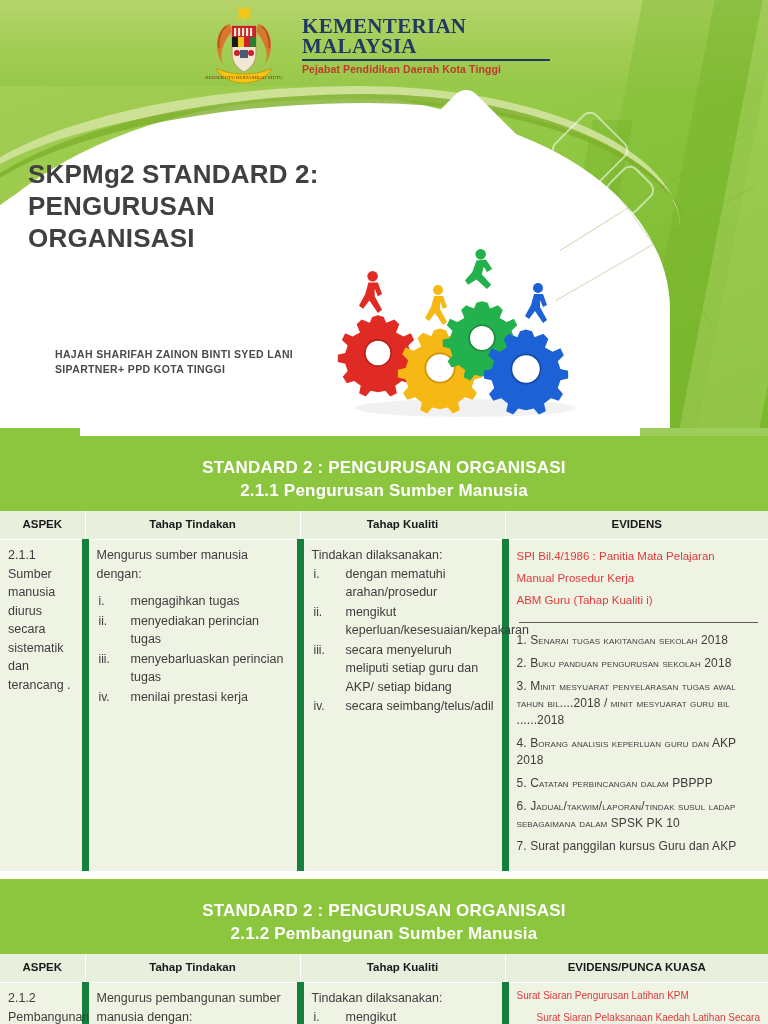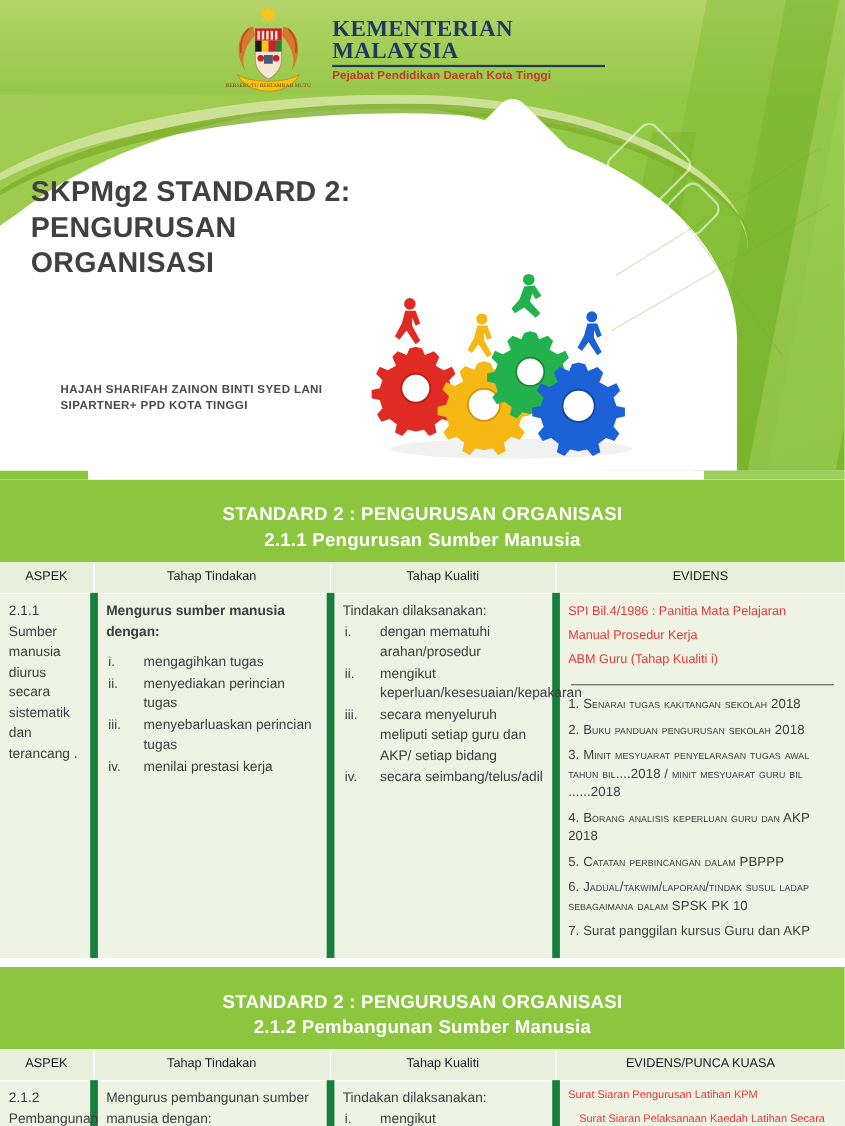--- a/index.html
+++ b/index.html
@@ -104,49 +104,49 @@
   }
   .band .l1 { font-size:17px; line-height:23px; letter-spacing:.2px; }
   .band .l2 { font-size:17px; line-height:23px; letter-spacing:.2px; }
 
   table.grid { width:768px; border-collapse:collapse; table-layout:fixed; background:#edf2e2; }
   table.grid col.c1 { width:85px; }
   table.grid col.c2 { width:215px; }
   table.grid col.c3 { width:205px; }
   table.grid col.c4 { width:263px; }
   table.grid th {
-    background:#e8efdc; color:#1a1a1a; font-size:11.5px; font-weight:normal;
+    background:#e8efdc; color:#1a1a1a; font-size:11.5px; font-weight:bold;
     padding:7px 4px 9px; text-align:center;
     border-right:1px solid #ffffff; border-bottom:1px solid #ffffff;
   }
   table.grid th:last-child { border-right:none; }
   table.grid td {
     background:#eef3e4; vertical-align:top; padding:6px 8px 10px;
     border-right:7px solid #15803d; color:#3d3d3d;
     font-size:12.5px; line-height:18.5px;
   }
   table.grid td:last-child { border-right:none; }
 
   .cell-aspek { font-size:12.5px; line-height:19px; }
-  .lead { margin-bottom:9px;font-weight:bold; }
+  .lead { margin-bottom:9px; }
   ol.roman { list-style:none; margin:0; padding:0; }
   ol.roman > li { position:relative; padding-left:34px; margin-bottom:1px; }
   ol.roman > li > .rn { position:absolute; left:2px; top:0; font-size:12px; }
 
   
   .ev-red { color:#e03a3a; font-size:11.5px; line-height:20px; margin-bottom:2px; }
   .ev-rule { height:1px; background:#5a5a5a; margin:12px 2px 9px 2px; }
   .ev-list { margin:0; padding:0; list-style:none; }
   .ev-list li {
     font-size:12px; line-height:17px; color:#3d3d3d;
     font-variant: small-caps; margin-bottom:6px; letter-spacing:.1px;
   }
   .ev-list li.normal { font-variant: normal; }
   .ev-red-sm { color:#e03a3a; font-size:10px; line-height:14px; }
-  .ev-red-sm.ind { padding-left:16px; text-indent:-6px; text-align:left; }
+  .ev-red-sm.ind { padding-left:16px; text-indent:-6px; text-align:right; }
 </style>
 </head>
 <body>
 
 <div class="page">
 
   <div class="hero">
     <div class="hero-band-top"></div>
 
     <div class="deco-panel dp1"></div>

